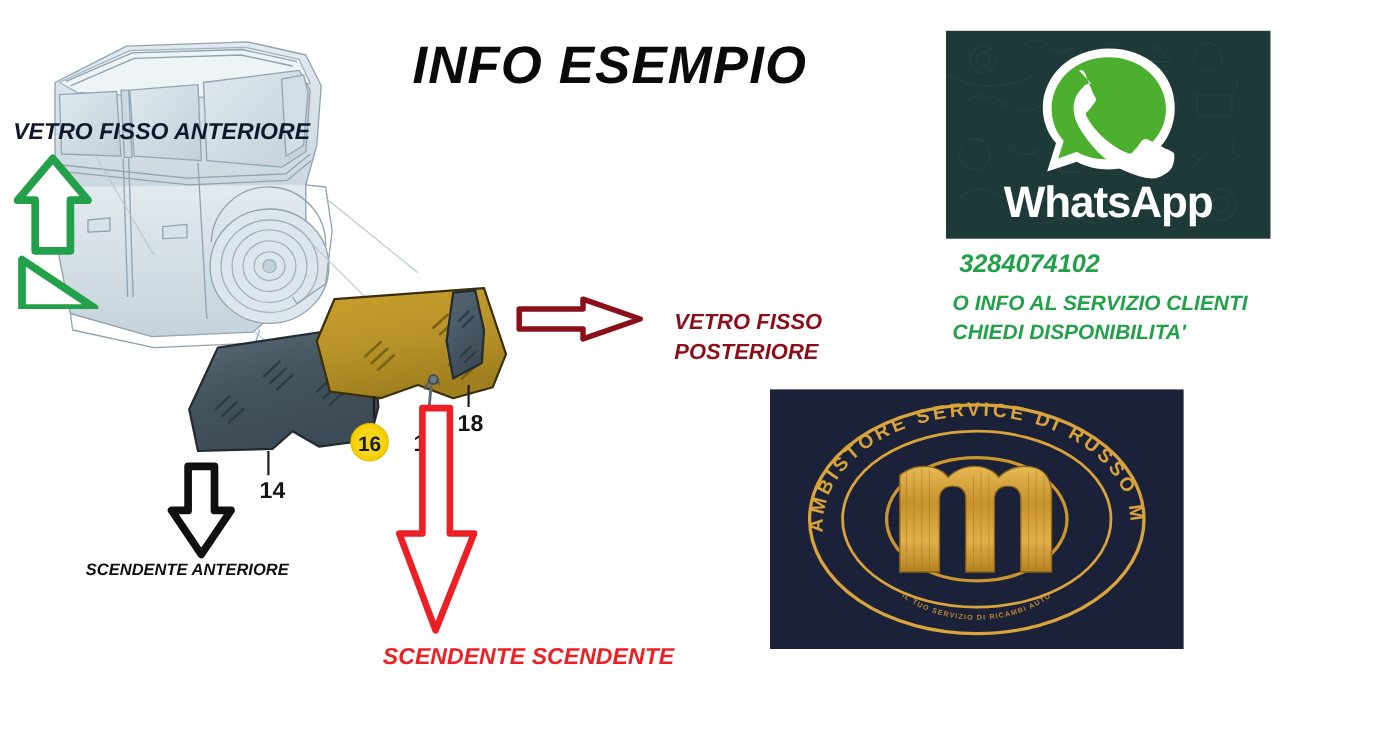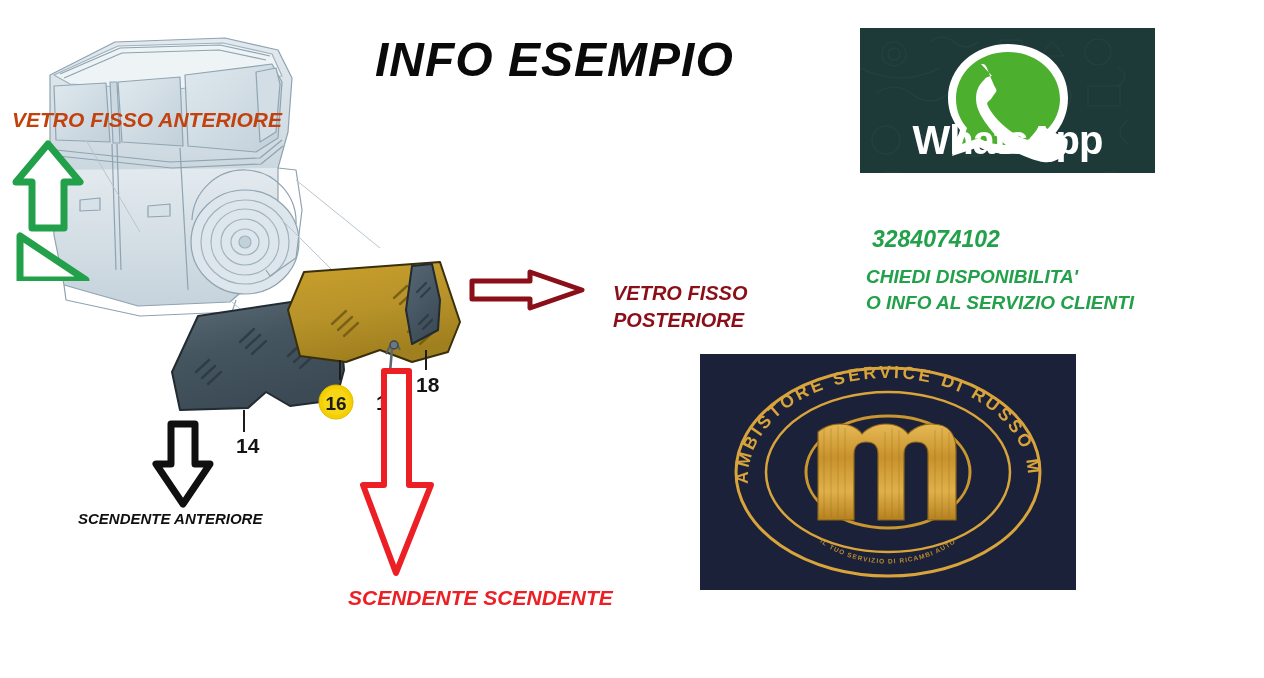--- a/index.html
+++ b/index.html
@@ -23,34 +23,34 @@
   }
 
   
   .car-wrap { left:20px; top:20px; width:420px; height:310px; }
 
   
   .parts-wrap { left:140px; top:250px; width:350px; height:200px; }
 
   
   .lbl { white-space:nowrap; font-weight:bold; font-style:italic; }
-  .lbl-green-top { left:12px; top:108px; font-size:21px; color:#c2410c; }
+  .lbl-green-top { left:12px; top:108px; font-size:21px; color:#0f172a; }
   .lbl-red-dark  { left:613px; top:280px; font-size:20px; color:#8b0f18; line-height:27px; }
   .lbl-black-bot { left:78px; top:510px; font-size:15px; color:#101010; }
   .lbl-red-bot   { left:348px; top:586px; font-size:21px; color:#ec2024; }
 
   
   .arrow-green { left:8px; top:136px; }
   .arrow-black { left:148px; top:418px; }
   .arrow-red   { left:357px; top:367px; }
   .arrow-darkred { left:468px; top:268px; }
 
   
   .wa-panel {
-    left:860px; top:28px; width:295px; height:145px;
+    left:860px; top:28px; width:295px; height:189px;
     background:#1e3a38;
     overflow:hidden;
   }
   .wa-doodle { position:absolute; inset:0; opacity:.18; }
   .wa-logo { position:absolute; left:50%; top:10px; transform:translateX(-50%); }
   .wa-word {
     position:absolute; left:0; right:0; bottom:10px;
     text-align:center; color:#fff;
     font-size:40px; font-weight:bold; letter-spacing:-1px;
     font-family:"Liberation Sans", sans-serif;
@@ -310,22 +310,22 @@
                  -3 -1 -12 -5 -22 -14 -8 -7 -14 -16 -15 -19 -2 -3 0 -4 1 -5 1 -1 3 -3 4 -5
                  1 -1 2 -3 3 -4 1 -2 0 -3 -1 -5 -1 -1 -6 -14 -8 -19 -2 -5 -4 -4 -6 -4 Z" fill="#ffffff"></path>
       </svg>
     </div>
 
     <div class="wa-word">WhatsApp</div>
   </div>
 
   <div class="abs phone">3284074102</div>
   <div class="abs contact">
+    <div>O INFO AL SERVIZIO CLIENTI</div>
     <div>CHIEDI DISPONIBILITA'</div>
-    <div>O INFO AL SERVIZIO CLIENTI</div>
   </div>
 
   <div class="abs brand-panel">
     <svg class="brand-tex" width="376" height="236" viewBox="0 0 376 236">
       <g stroke="#2a3150" stroke-width="0.7" opacity=".55">
         <path d="M0 6 H376 M0 14 H376 M0 22 H376 M0 30 H376 M0 38 H376 M0 46 H376
                  M0 54 H376 M0 62 H376 M0 70 H376 M0 78 H376 M0 86 H376 M0 94 H376
                  M0 102 H376 M0 110 H376 M0 118 H376 M0 126 H376 M0 134 H376 M0 142 H376
                  M0 150 H376 M0 158 H376 M0 166 H376 M0 174 H376 M0 182 H376 M0 190 H376
                  M0 198 H376 M0 206 H376 M0 214 H376 M0 222 H376 M0 230 H376"></path>

